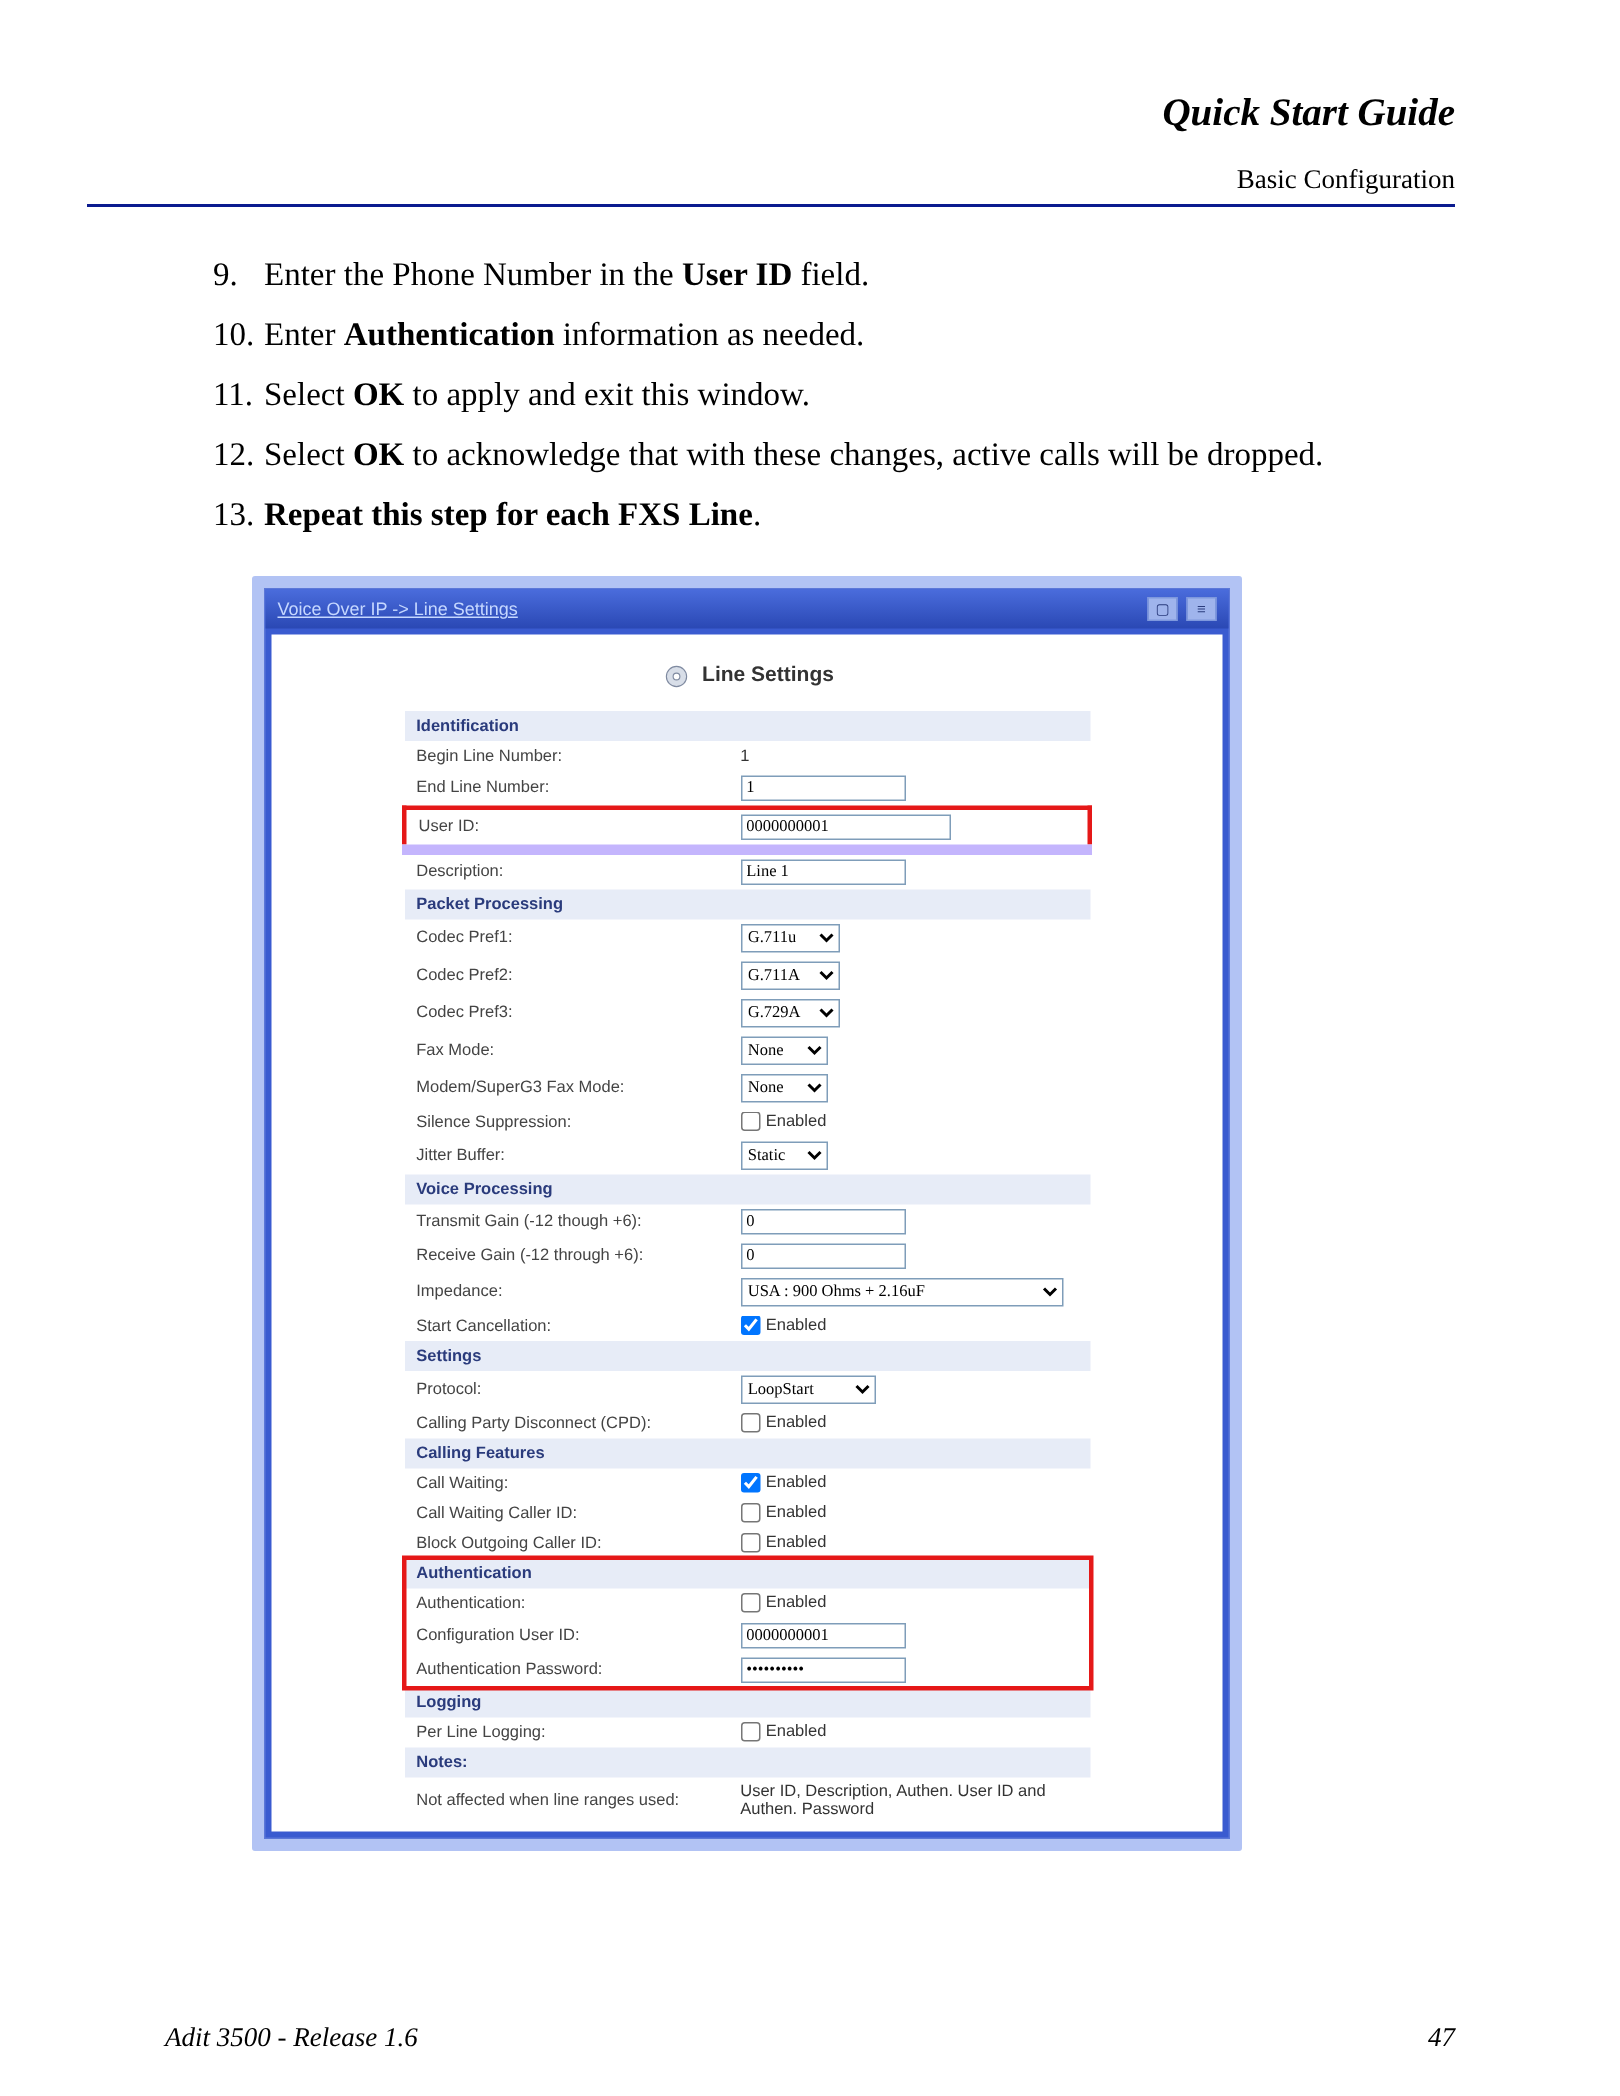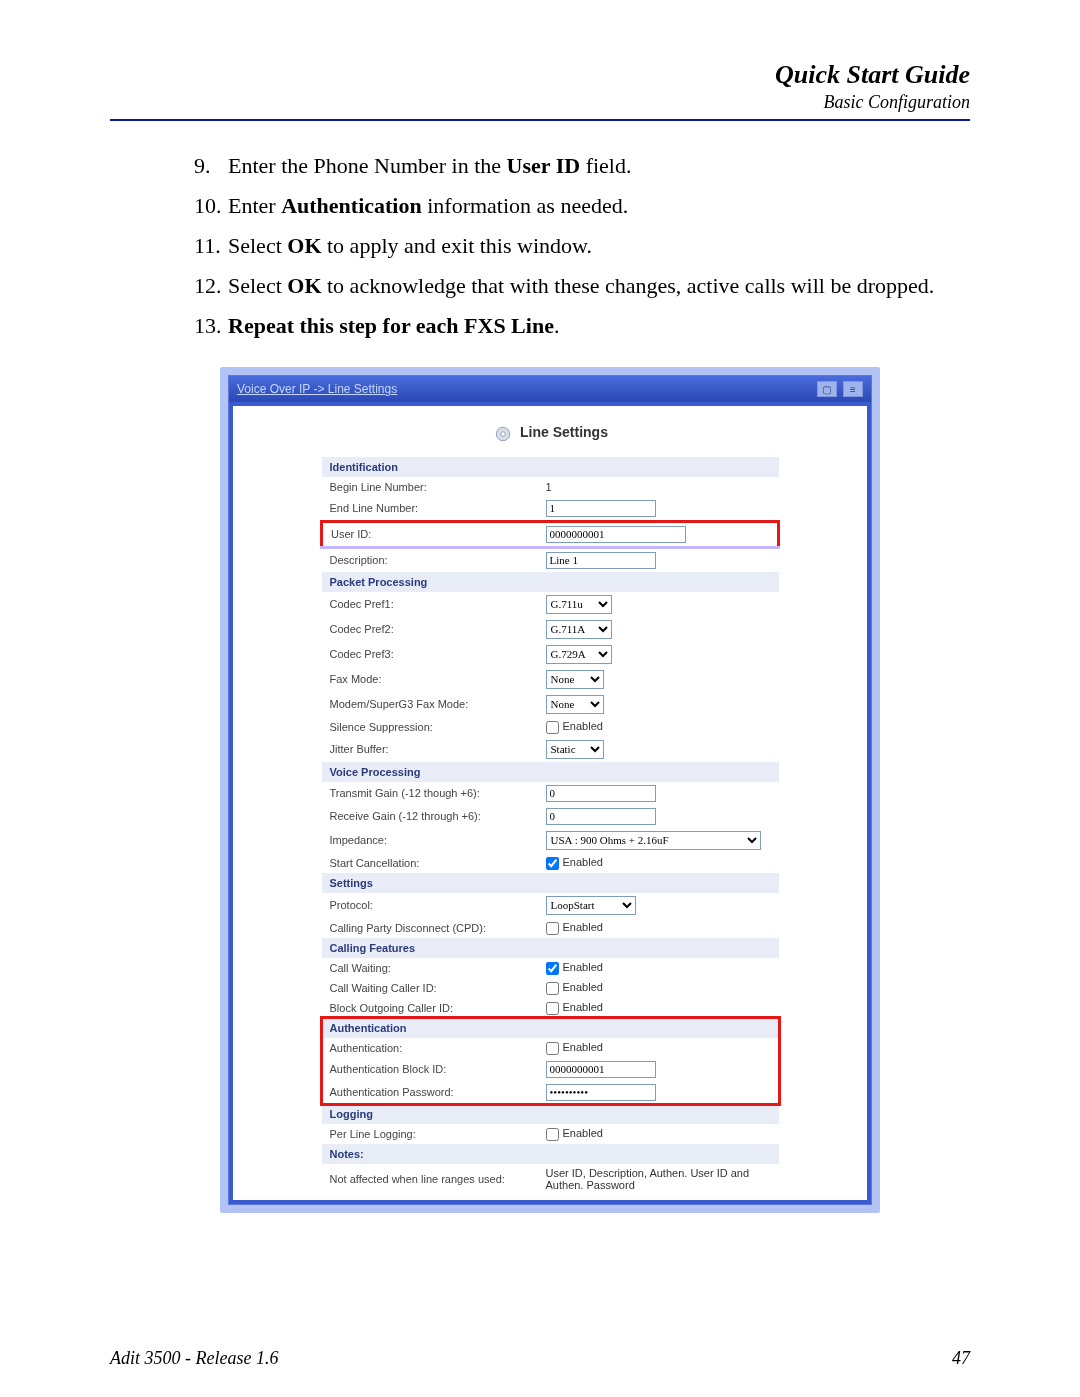--- a/index.html
+++ b/index.html
@@ -1,22 +1,22 @@
 <!DOCTYPE html>
 <html><head>
 <meta charset="utf-8">
 <style>
   :root { --page-w: 1080px; --page-h: 1397px; --blue: #0b1b8f; --link-blue: #003d99; }
   * { box-sizing: border-box; }
   html, body { margin: 0; padding: 0; }
   body { width: var(--page-w); height: var(--page-h); background: #fff; font-family: "Times New Roman", Times, serif; color: #000; position: relative; }
-  .page { width: 100%; height: 100%; padding: 60px 110px 40px 110px; border-radius: 17px; }
+  .page { width: 100%; height: 100%; padding: 60px 110px 40px 58px; border-radius: 17px; }
   .head-right { text-align: right; }
   .guide-title { font-style: italic; font-weight: bold; font-size: 26px; }
-  .guide-sub   { font-style: italic; font-size: 18px; margin-top: 2px; }
+  .guide-sub   { font-size: 18px; margin-top: 19px; }
   .hr-blue     { border: none; border-top: 2px solid var(--blue); margin: 6px 0 28px 0; }
   ol.steps { margin: 0 0 24px 90px; padding: 0; list-style: none; counter-reset: step 8; font-size: 22px; line-height: 1.55; }
   ol.steps li { counter-increment: step; margin: 0 0 6px 0; position: relative; padding-left: 28px; }
   ol.steps li::before { content: counter(step) "."; position: absolute; left: -6px; }
   .b { font-weight: bold; }
   .shot-wrap { margin: 18px 0 0 110px; }
   .outer-frame { width: 660px; border: 8px solid #b2c3f4; border-radius: 2px; background: #b2c3f4; }
   .inner-app { background: #3a5bd0; border: 1px solid #5c78d8; position: relative; }
   .titlebar { height: 26px; background: linear-gradient(#4a6cdc, #2a48b4); color: #d4e0ff; font: 12px Verdana, Arial, sans-serif; display: flex; align-items: center; padding: 0 8px; gap: 12px; }
   .titlebar .tbar-text { text-decoration: underline; color: #c5d7ff; }
@@ -31,21 +31,21 @@
   table.settings td.lab { width: 220px; padding: 4px 8px; color: #444; }
   table.settings td.val { padding: 3px 4px; }
   table.settings td.val input[type=text],
   table.settings td.val input[type=password] { width: 110px; font: 11px Verdana; border: 1px solid #7f9db9; padding: 1px 3px; height: 17px; }
   table.settings td.val select { font: 11px Verdana; border: 1px solid #7f9db9; height: 19px; background: #fff; }
   .sel-wide { width: 215px; }
   .sel-s { width: 58px; }
   .sel-m { width: 66px; }
   .sel-ls { width: 90px; }
   .chk { width: 13px; height: 13px; vertical-align: middle; margin: 0 4px 0 0; }
-  .highlight-row td.lab, .highlight-row td.val { border-top: 3px solid #e51818; border-bottom: 3px solid #c4b5fd; }
+  .highlight-row td.lab, .highlight-row td.val { border-top: 3px solid #e51818; border-bottom: 7px solid #c4b5fd; }
   .highlight-row td.lab { border-left: 3px solid #e51818; }
   .highlight-row td.val { border-right: 3px solid #e51818; }
   .hl-block { outline: 3px solid #e51818; outline-offset: -1px; }
   .footer { position: absolute; left: 110px; right: 110px; bottom: 28px; display: flex; justify-content: space-between; font-style: italic; font-size: 18px; }
 </style>
 </head>
 <body>
 
 <div class="page">
   <div class="head-right">
@@ -187,21 +187,21 @@
             </tbody>
               <tbody class="hl-block">
             <tr class="section">
                   <td colspan="2">Authentication</td>
                 </tr>
             <tr>
                   <td class="lab">Authentication:</td>
                 <td class="val"><input type="checkbox" class="chk" style=""><span>Enabled</span></td>
                 </tr>
             <tr>
-                  <td class="lab">Authentication Block ID:</td>
+                  <td class="lab">Configuration User ID:</td>
                 <td class="val"><input type="text" value="0000000001" style=""></td>
                 </tr>
             <tr>
                   <td class="lab">Authentication Password:</td>
                 <td class="val"><input type="password" value="••••••••••" style=""></td>
                 </tr>
             </tbody>
 
             <tbody>
                 <tr class="section">

